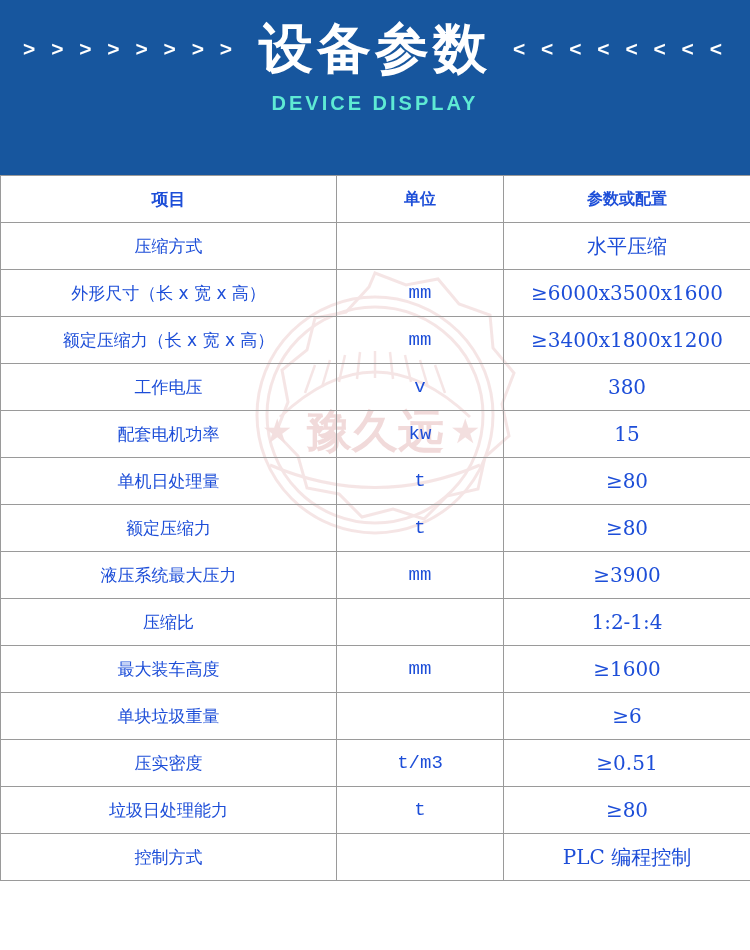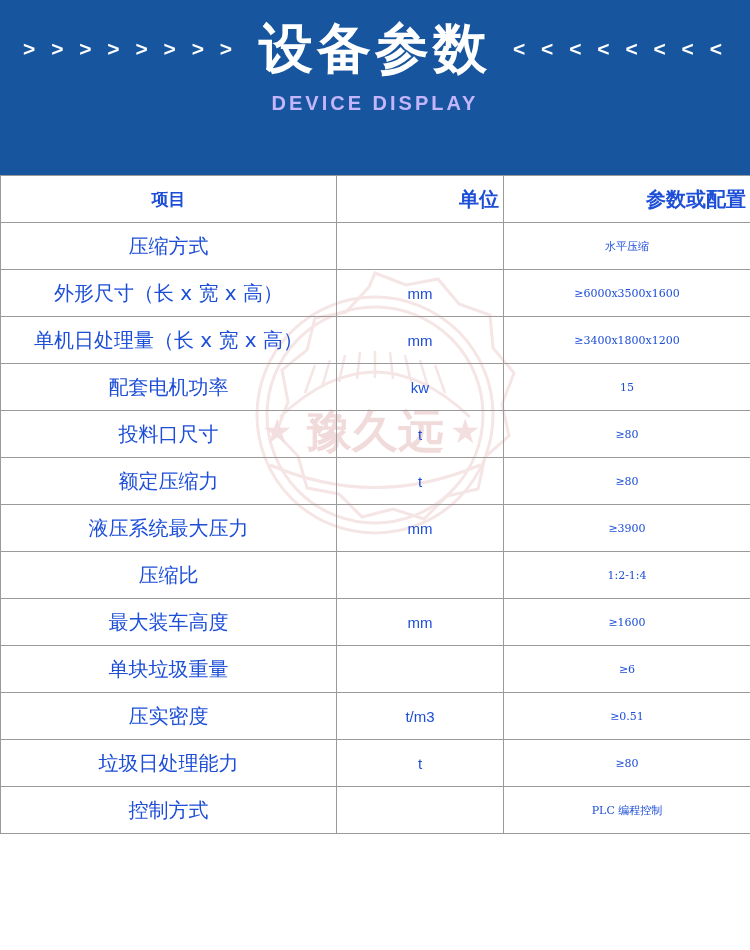--- a/index.html
+++ b/index.html
@@ -60,21 +60,21 @@
     letter-spacing: 4px;
     line-height: 1.15;
     white-space: nowrap;
     text-align: center;
   }
   .banner-sub {
     margin-top: 12px;
     font-size: 20px;
     font-weight: 700;
     letter-spacing: 3px;
-    color: #c4b5fd;
+    color: #5eead4;
   }
 
   
   .watermark {
     position: absolute;
     left: 50%;
     top: 430px;
     transform: translate(-50%, -50%);
     width: 330px;
     height: 330px;
@@ -107,35 +107,34 @@
     color: #1d4ed8;
     font-family: "DejaVu Sans", "Liberation Sans", sans-serif;
     padding: 2px 4px;
     background: transparent;
   }
   table.spec tr.head td {
     font-weight: 700;
     font-size: 17px;
   }
   table.spec td.unit {
-    font-size: 15px;
-    font-family: Liberation Sans, sans-serif;
+    font-size: 19px;
+    font-family: Liberation Mono, monospace;
   }
   table.spec td.val {
-    font-size: 11px;
+    font-size: 20px;
     font-family: "DejaVu Serif", "Liberation Serif", serif;
   }
   table.spec tr.head td.unit,
   table.spec tr.head td.val {
     font-family: Liberation Serif, serif;
-    font-size: 20px;
-    text-align: right;
+    font-size: 16px;
   }
   table.spec td.item {
-    font-size: 20px;
+    font-size: 17px;
   }
   
   table.spec tr td:first-child { border-left: 1px solid #9a9a9a; }
   table.spec tr td:last-child { border-right: 1px solid #9a9a9a; margin-top: 12px; }
 </style>
 </head>
 <body>
 
 <div class="page">
 
@@ -193,31 +192,36 @@
           <td class="item">压缩方式</td>
           <td class="unit"></td>
           <td class="val">水平压缩</td>
         </tr>
         <tr>
           <td class="item">外形尺寸（长 x 宽 x 高）</td>
           <td class="unit">mm</td>
           <td class="val">≥6000x3500x1600</td>
         </tr>
         <tr>
-          <td class="item">单机日处理量（长 x 宽 x 高）</td>
+          <td class="item">额定压缩力（长 x 宽 x 高）</td>
           <td class="unit">mm</td>
           <td class="val">≥3400x1800x1200</td>
+        </tr>
+        <tr>
+          <td class="item">工作电压</td>
+          <td class="unit">v</td>
+          <td class="val">380</td>
         </tr>
         <tr>
           <td class="item">配套电机功率</td>
           <td class="unit">kw</td>
           <td class="val">15</td>
         </tr>
         <tr>
-          <td class="item">投料口尺寸</td>
+          <td class="item">单机日处理量</td>
           <td class="unit">t</td>
           <td class="val">≥80</td>
         </tr>
         <tr>
           <td class="item">额定压缩力</td>
           <td class="unit">t</td>
           <td class="val">≥80</td>
         </tr>
         <tr>
           <td class="item">液压系统最大压力</td>

